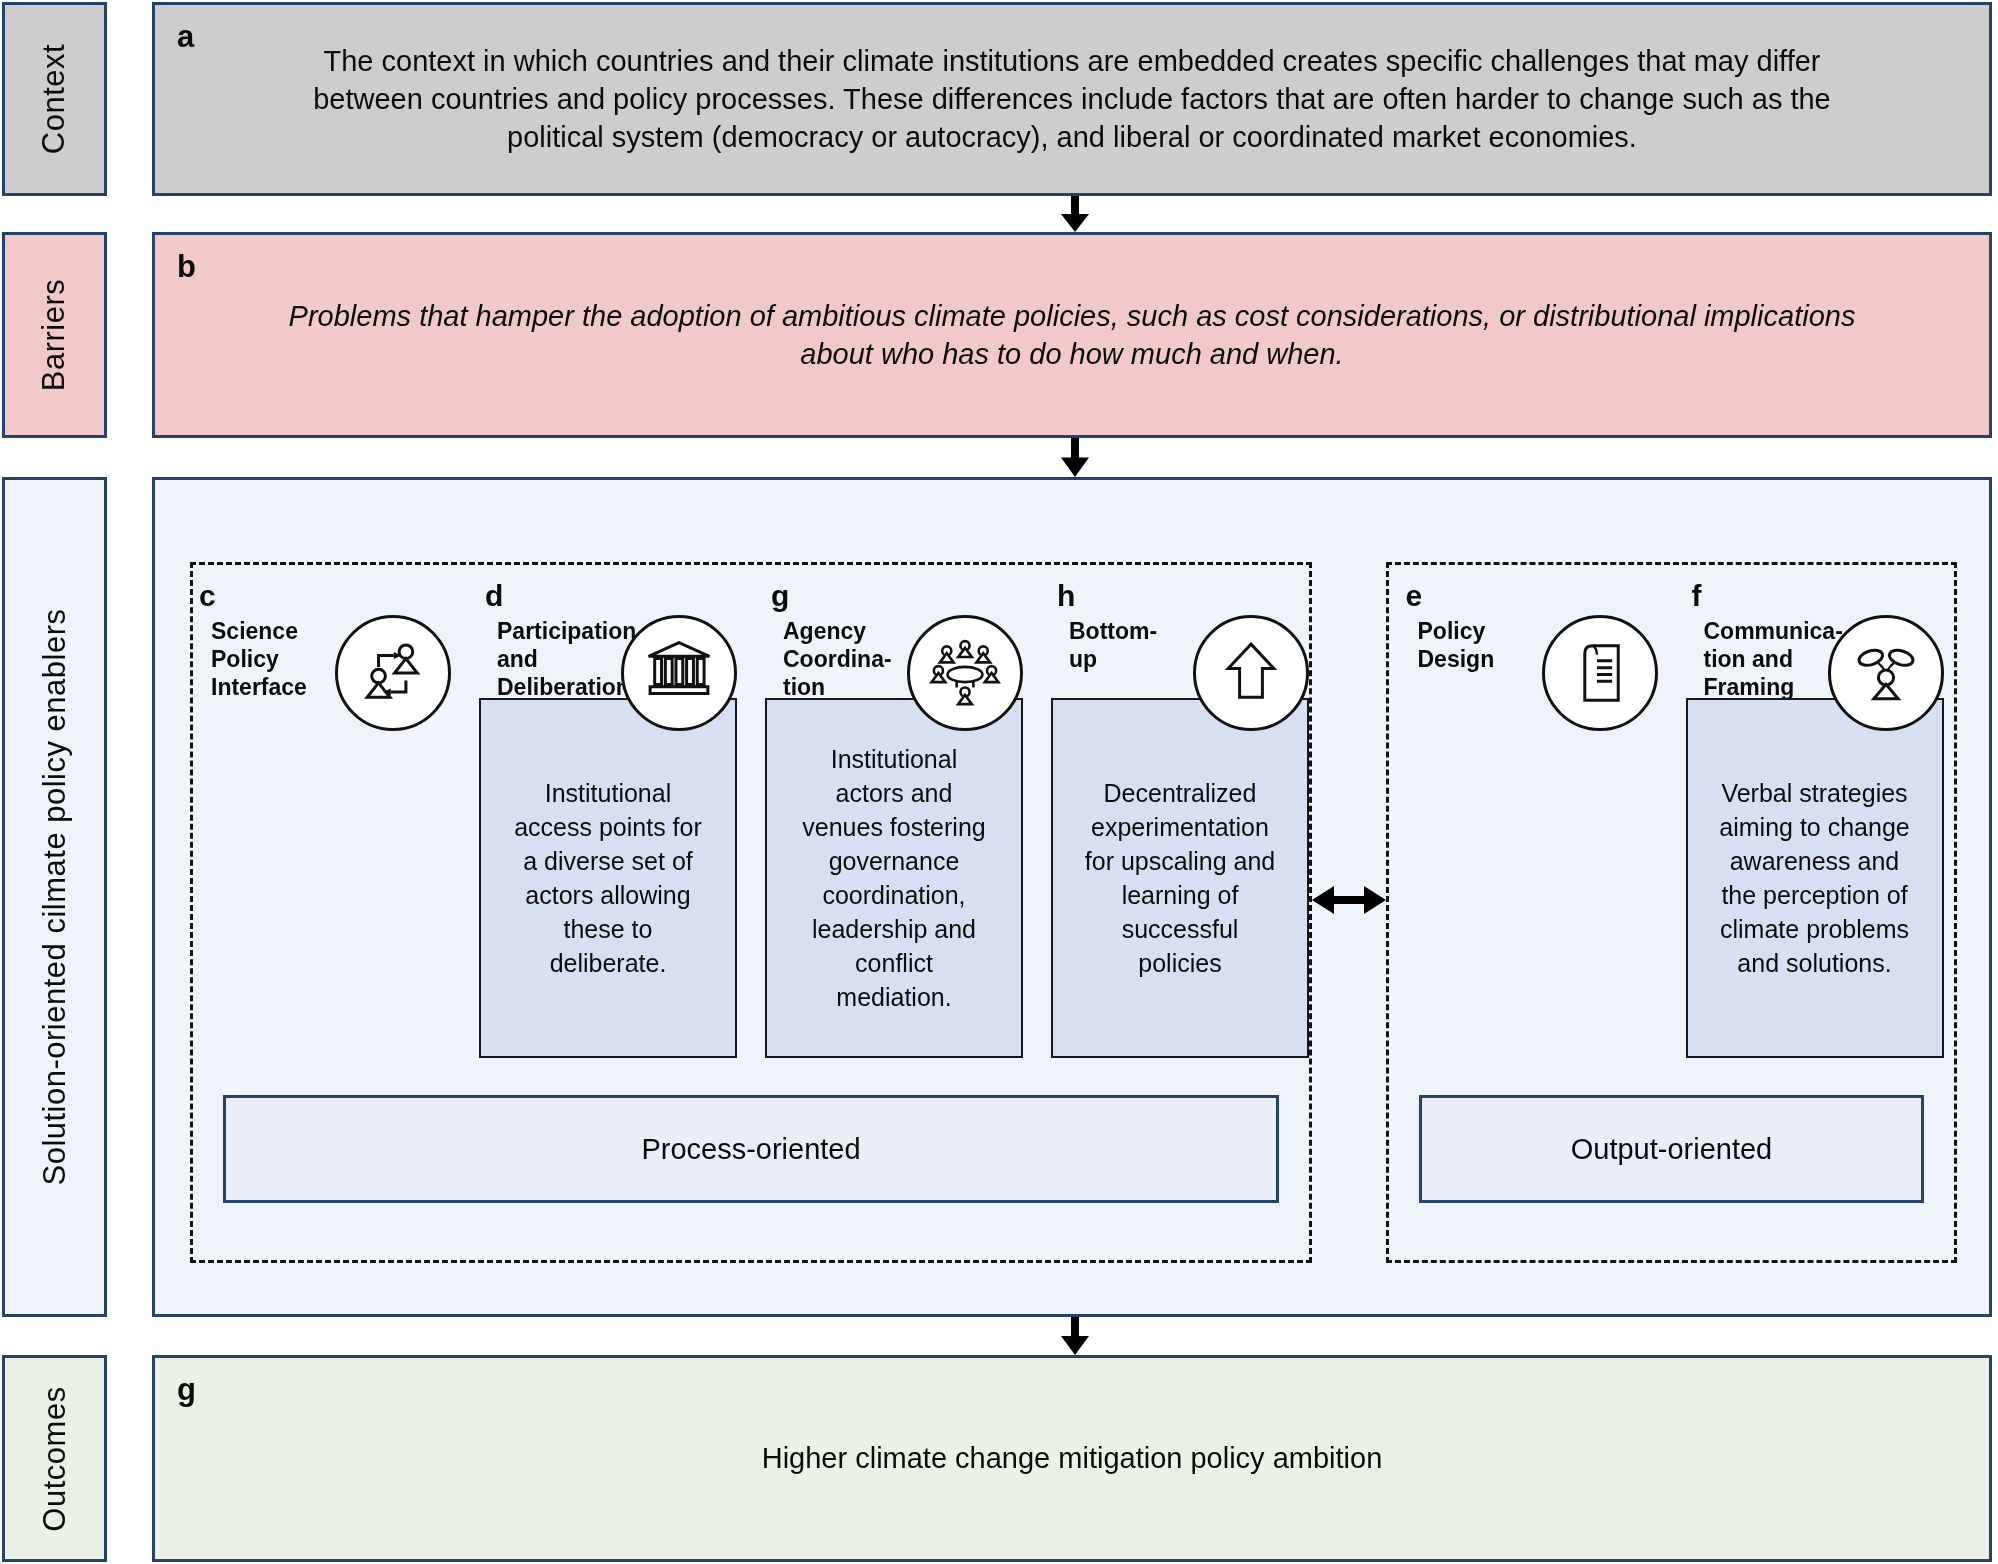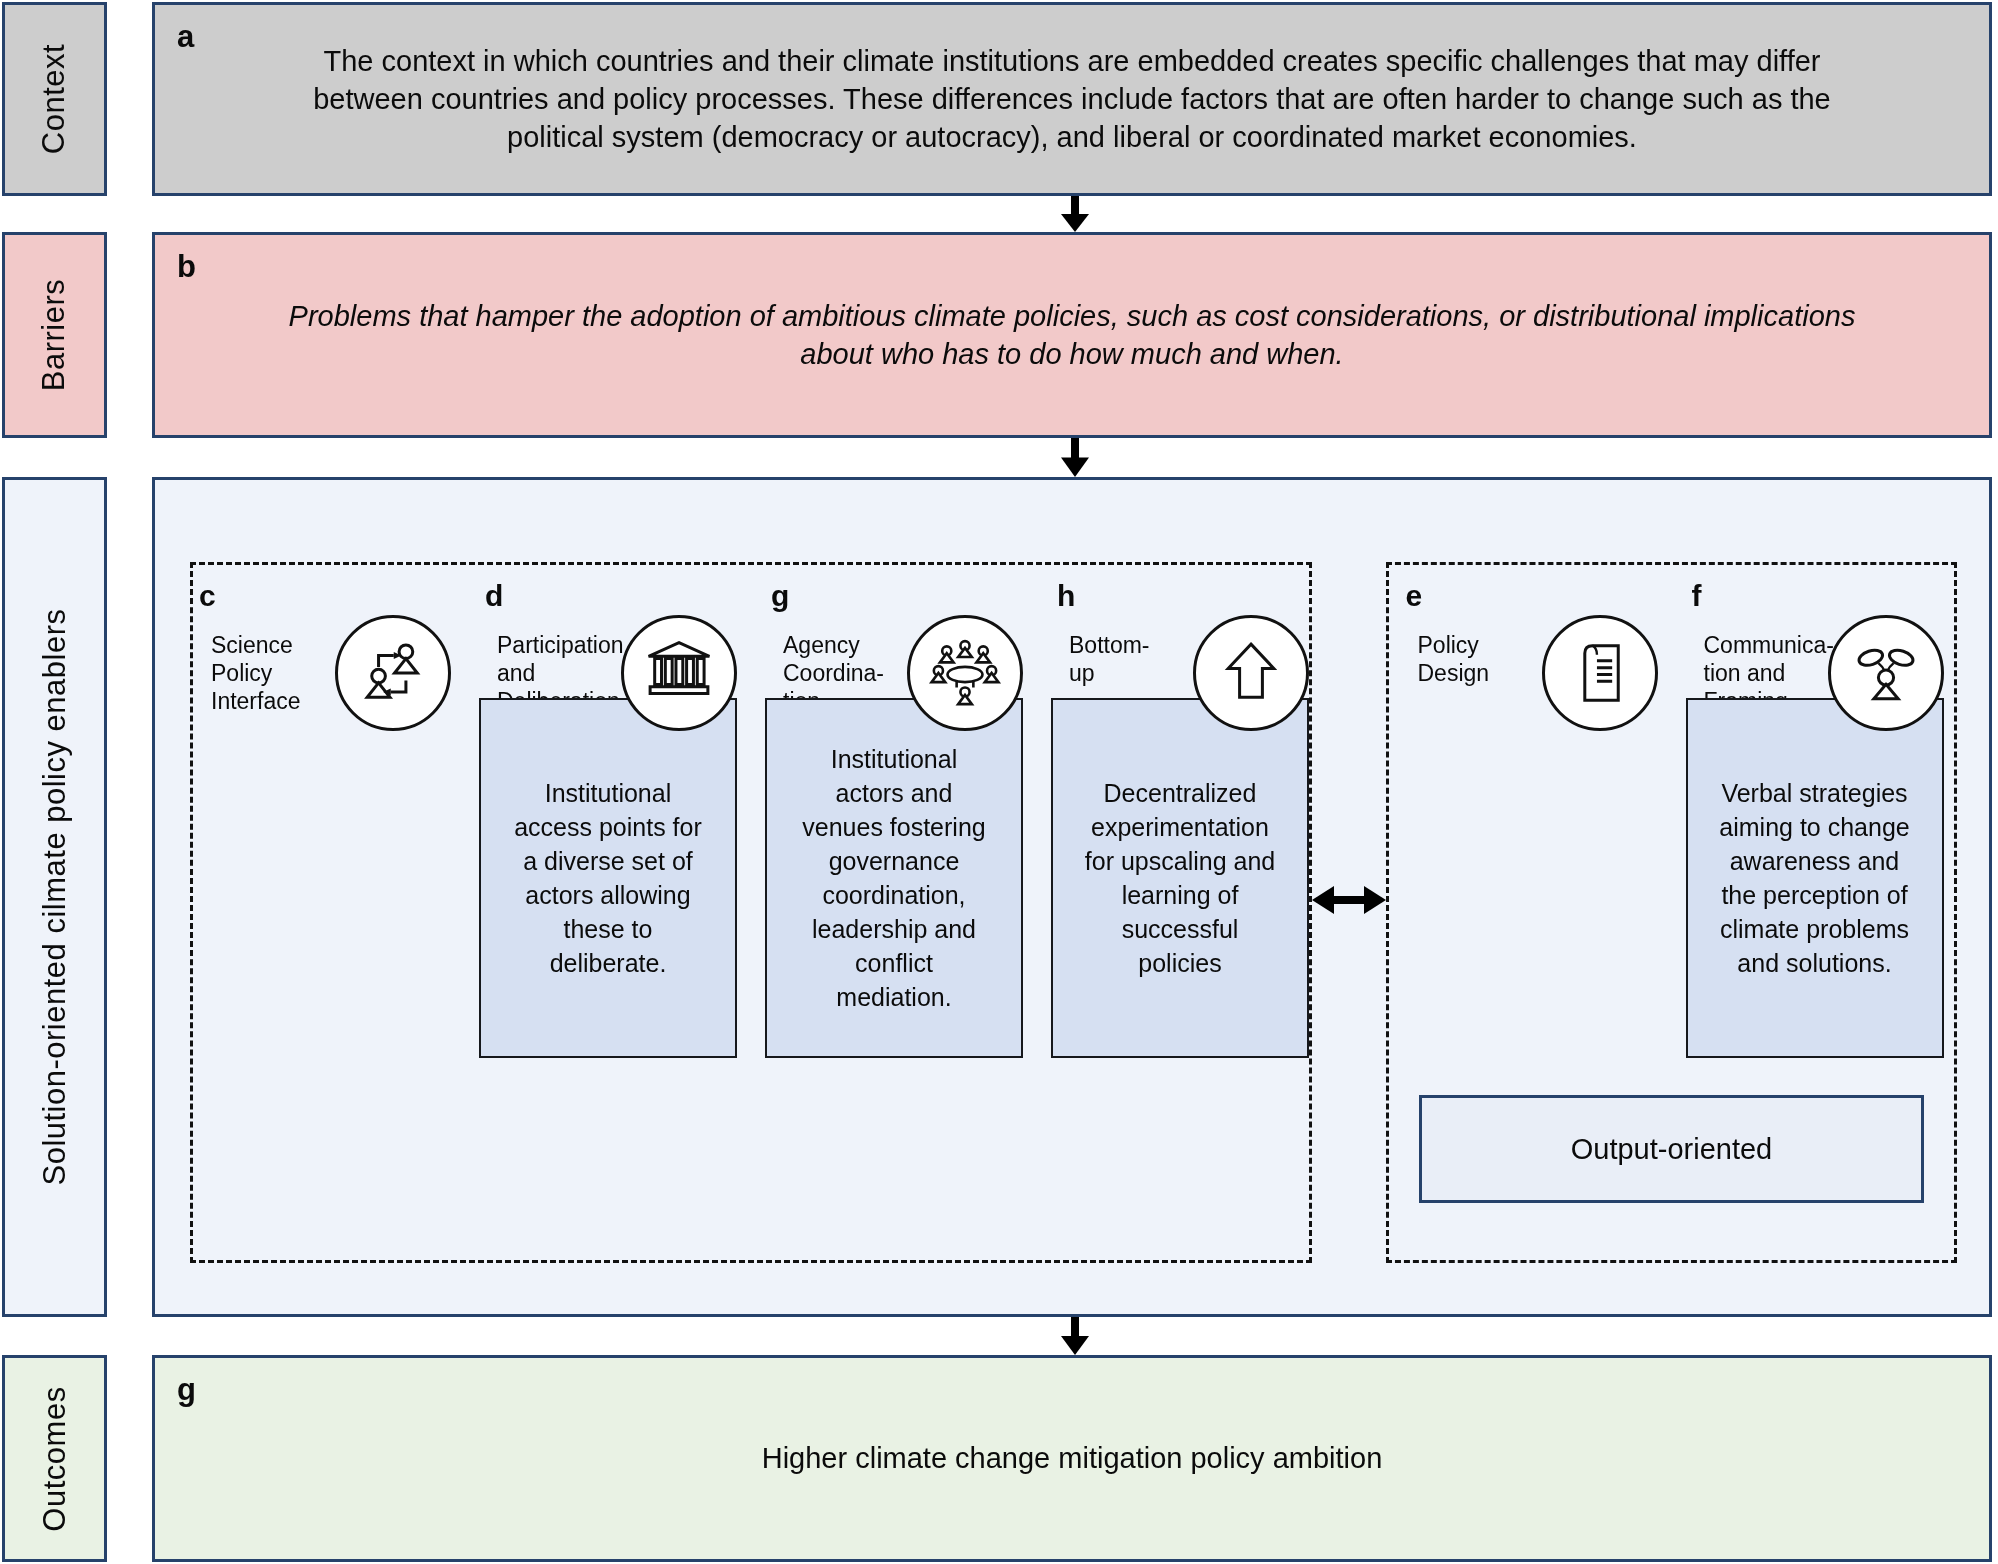--- a/index.html
+++ b/index.html
@@ -24,21 +24,21 @@
 
   
   .arrow{position:absolute;}
 
   
   .dashed-group{position:absolute;border:3px dashed #111;top:562px;height:701px;}
   .cards{position:absolute;top:14px;left:0;right:0;display:flex;justify-content:center;gap:28px;}
   .card{position:relative;width:258px;}
   .card-head{position:relative;height:119px;}
   .card-letter{position:absolute;top:0px;left:6px;font-weight:bold;font-size:30px;}
-  .card-label{position:absolute;top:52px;left:18px;font-size:23px;line-height:1.22;white-space:pre-line;}
+  .card-label{position:absolute;top:38px;left:18px;font-size:23px;line-height:1.22;white-space:pre-line;font-weight:bold;}
   .icon-circle{position:absolute;top:36px;right:0;width:116px;height:116px;border:3px solid #111;border-radius:50%;background:#fff;display:flex;align-items:center;justify-content:center;z-index:2;}
   .card-body{position:relative;height:360px;background:#d6e0f2;border:2px solid #16181c;display:flex;align-items:center;justify-content:center;text-align:center;padding:0 12px;}
   .card-text{font-size:25px;line-height:1.36;white-space:pre-line;}
   .caption-box{position:absolute;left:30px;right:30px;top:530px;height:108px;background:#e9eef7;border:3px solid #26426b;display:flex;align-items:center;justify-content:center;}
   .caption-text{font-size:29px;}
 
   svg.icon{width:76px;height:76px;}
   svg.icon *{vector-effect:non-scaling-stroke;}
 </style>
 </head>
@@ -194,20 +194,23 @@
           <div class="card-text">Decentralized
 experimentation
 for upscaling and
 learning of
 successful
 policies</div>
         </div>
       </div>
 
     </div>
+    <div class="caption-box">
+      <span class="caption-text">Process-oriented</span>
+    </div>
   </div>
 
   <svg class="arrow" style="left:1312px;top:884px;" width="74" height="32" viewBox="0 0 74 32">
     <rect x="14" y="12" width="46" height="8" fill="#000"></rect>
     <path d="M0 16 L22 2 L22 30 Z" fill="#000"></path>
     <path d="M74 16 L52 2 L52 30 Z" fill="#000"></path>
   </svg>
 
   <div class="dashed-group" style="left:1386px;width:571px;">
     <div class="cards">

